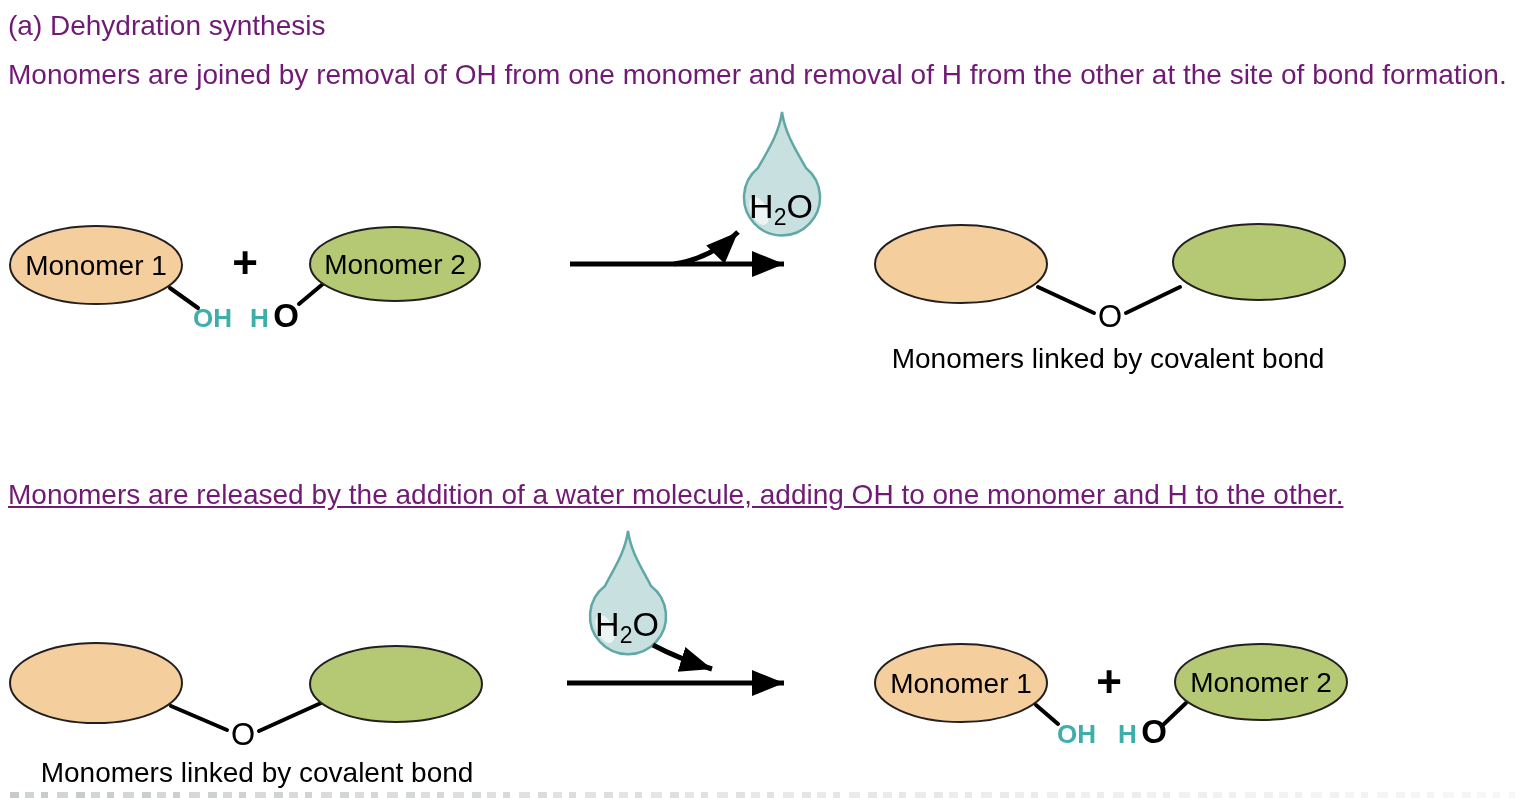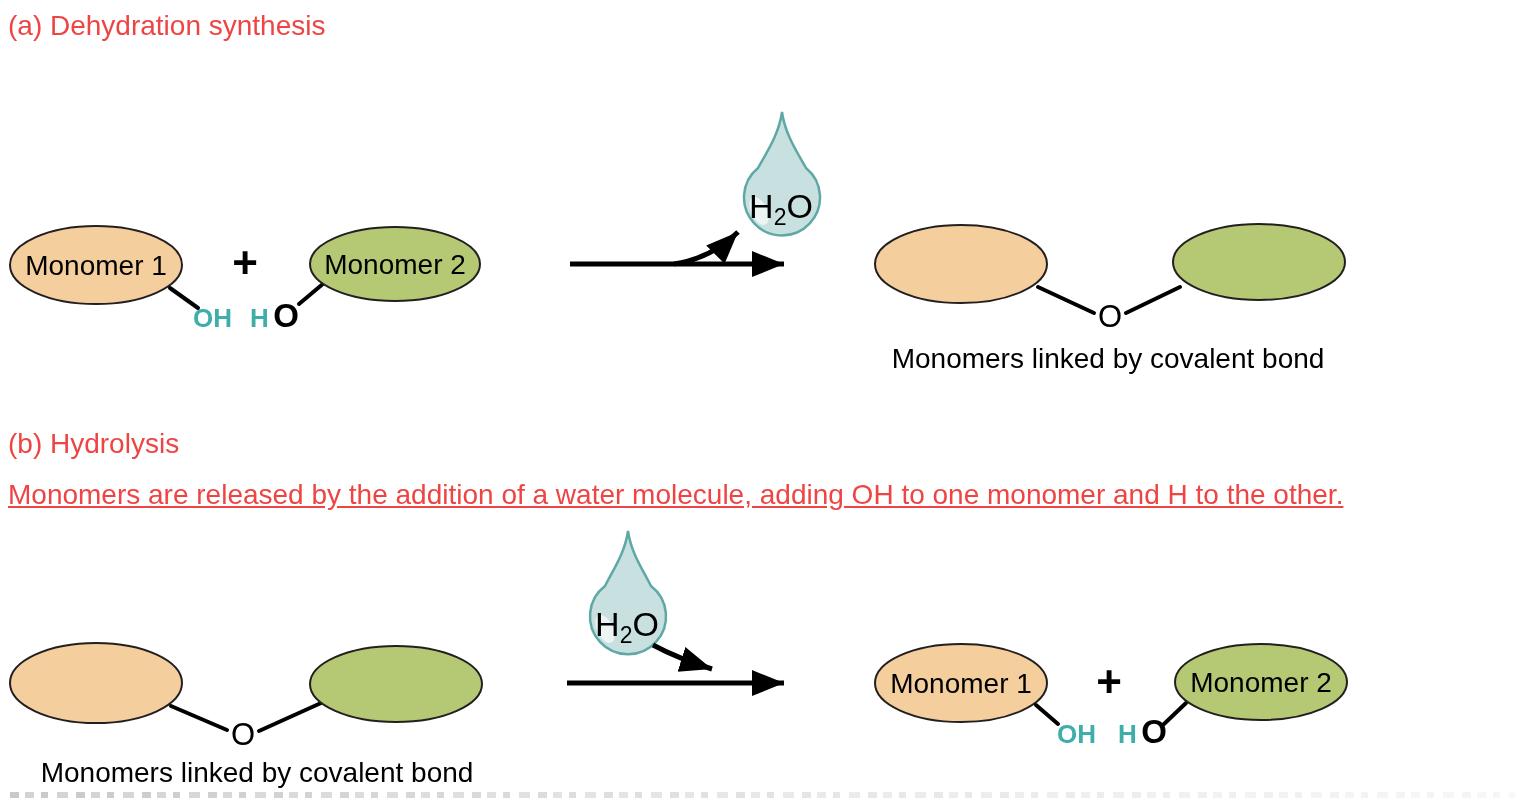--- a/index.html
+++ b/index.html
@@ -1,20 +1,20 @@
 <!DOCTYPE html>
 <html><head>
 <meta charset="utf-8">
 <style>
   html,body { margin:0; padding:0; background:#ffffff; }
   .canvas {
     position:relative; width:1536px; height:798px; background:#ffffff;
     font-family:"Liberation Sans", sans-serif; overflow:hidden;
   }
-  .text-line { position:absolute; font-size:28px; color:#ef4444; white-space:nowrap; }
+  .text-line { position:absolute; font-size:28px; color:#701a75; white-space:nowrap; }
   .diagram-svg { position:absolute; left:0; top:0; }
 
   svg text { font-family:"Liberation Sans", sans-serif; fill:#000; }
   .mono-label   { font-size:28px; text-anchor:middle; }
   .plus         { font-size:44px; font-weight:bold; text-anchor:middle; }
   .hydroxyl     { font-size:26px; font-weight:bold; }
   .teal         { fill:#3FAEA9; }
   .big-o        { font-size:33px; font-weight:bold; fill:#000; }
   .bond-o       { font-size:31px; text-anchor:middle; }
   .caption      { font-size:28px; text-anchor:middle; }
@@ -40,22 +40,22 @@
     background: linear-gradient(90deg, rgba(255,255,255,0) 0%, rgba(255,255,255,.55) 55%, rgba(255,255,255,.85) 100%);
   }
 </style>
 </head>
 <body>
 
 <div class="canvas">
 
   <div class="text-line" style="left:8px; top:10px;">(a) Dehydration synthesis</div>
 
+  <div class="text-line" style="left:8px; top:59px;">Monomers are joined by removal of OH from one monomer and removal of H from the other at the site of bond formation.</div>
 
-  <div class="text-line" style="left:8px; top:428px;">(b) Hydrolysis</div>
 
   <div class="text-line" style="left:8px; top:479px;text-decoration:underline;">Monomers are released by the addition of a water molecule, adding OH to one monomer and H to the other.</div>
 
   <svg class="diagram-svg" width="1536" height="798" viewBox="0 0 1536 798">
     <defs>
       <marker id="ah" markerUnits="userSpaceOnUse" markerWidth="34" markerHeight="28" refX="32" refY="13" orient="auto">
         <path d="M0,0 L32,13 L0,26 Z" fill="#000"></path>
       </marker>
     </defs>
 

